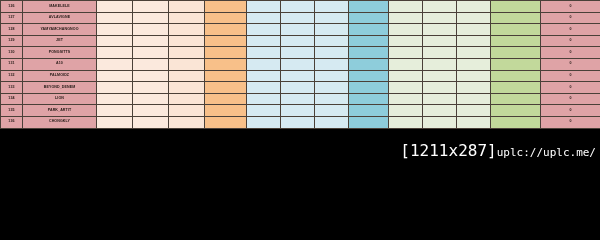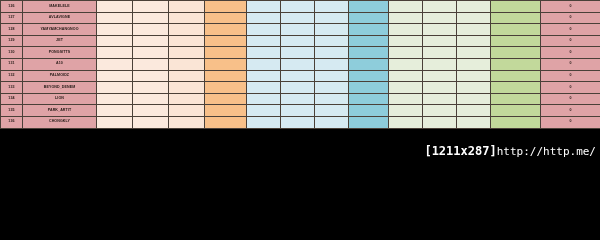--- a/index.html
+++ b/index.html
@@ -81,21 +81,21 @@
     position: absolute;
     right: 4px;
     top: 4px;
     color: #ffffff;
     font-family: "DejaVu Sans Mono", "Liberation Mono", monospace;
     font-size: 11px;
     line-height: 16px;
     letter-spacing: 0px;
     white-space: nowrap;
   }
-  .wm-dim { font-size: 12px; font-weight: bold; }
+  .wm-dim { font-size: 16px; }
   .wm-url { font-size: 11px; }
 </style>
 </head>
 <body>
 
 <div id="app">
 
   <div class="sheet">
     <table class="grid">
       <colgroup>
@@ -302,17 +302,17 @@
             <td class="c-lgreen"></td>
             <td class="c-green"></td>
             <td class="c-pink">0</td>
           </tr>
         </tbody>
     </table>
   </div>
 
   <div class="watermark-bar">
     <div class="watermark-text">
-      <span class="wm-dim">[1211x287]</span><span class="wm-url">http://http.me/</span>
+      <span class="wm-dim">[1211x287]</span><span class="wm-url">uplc://uplc.me/</span>
     </div>
   </div>
 
 </div>
 
 </body></html>

